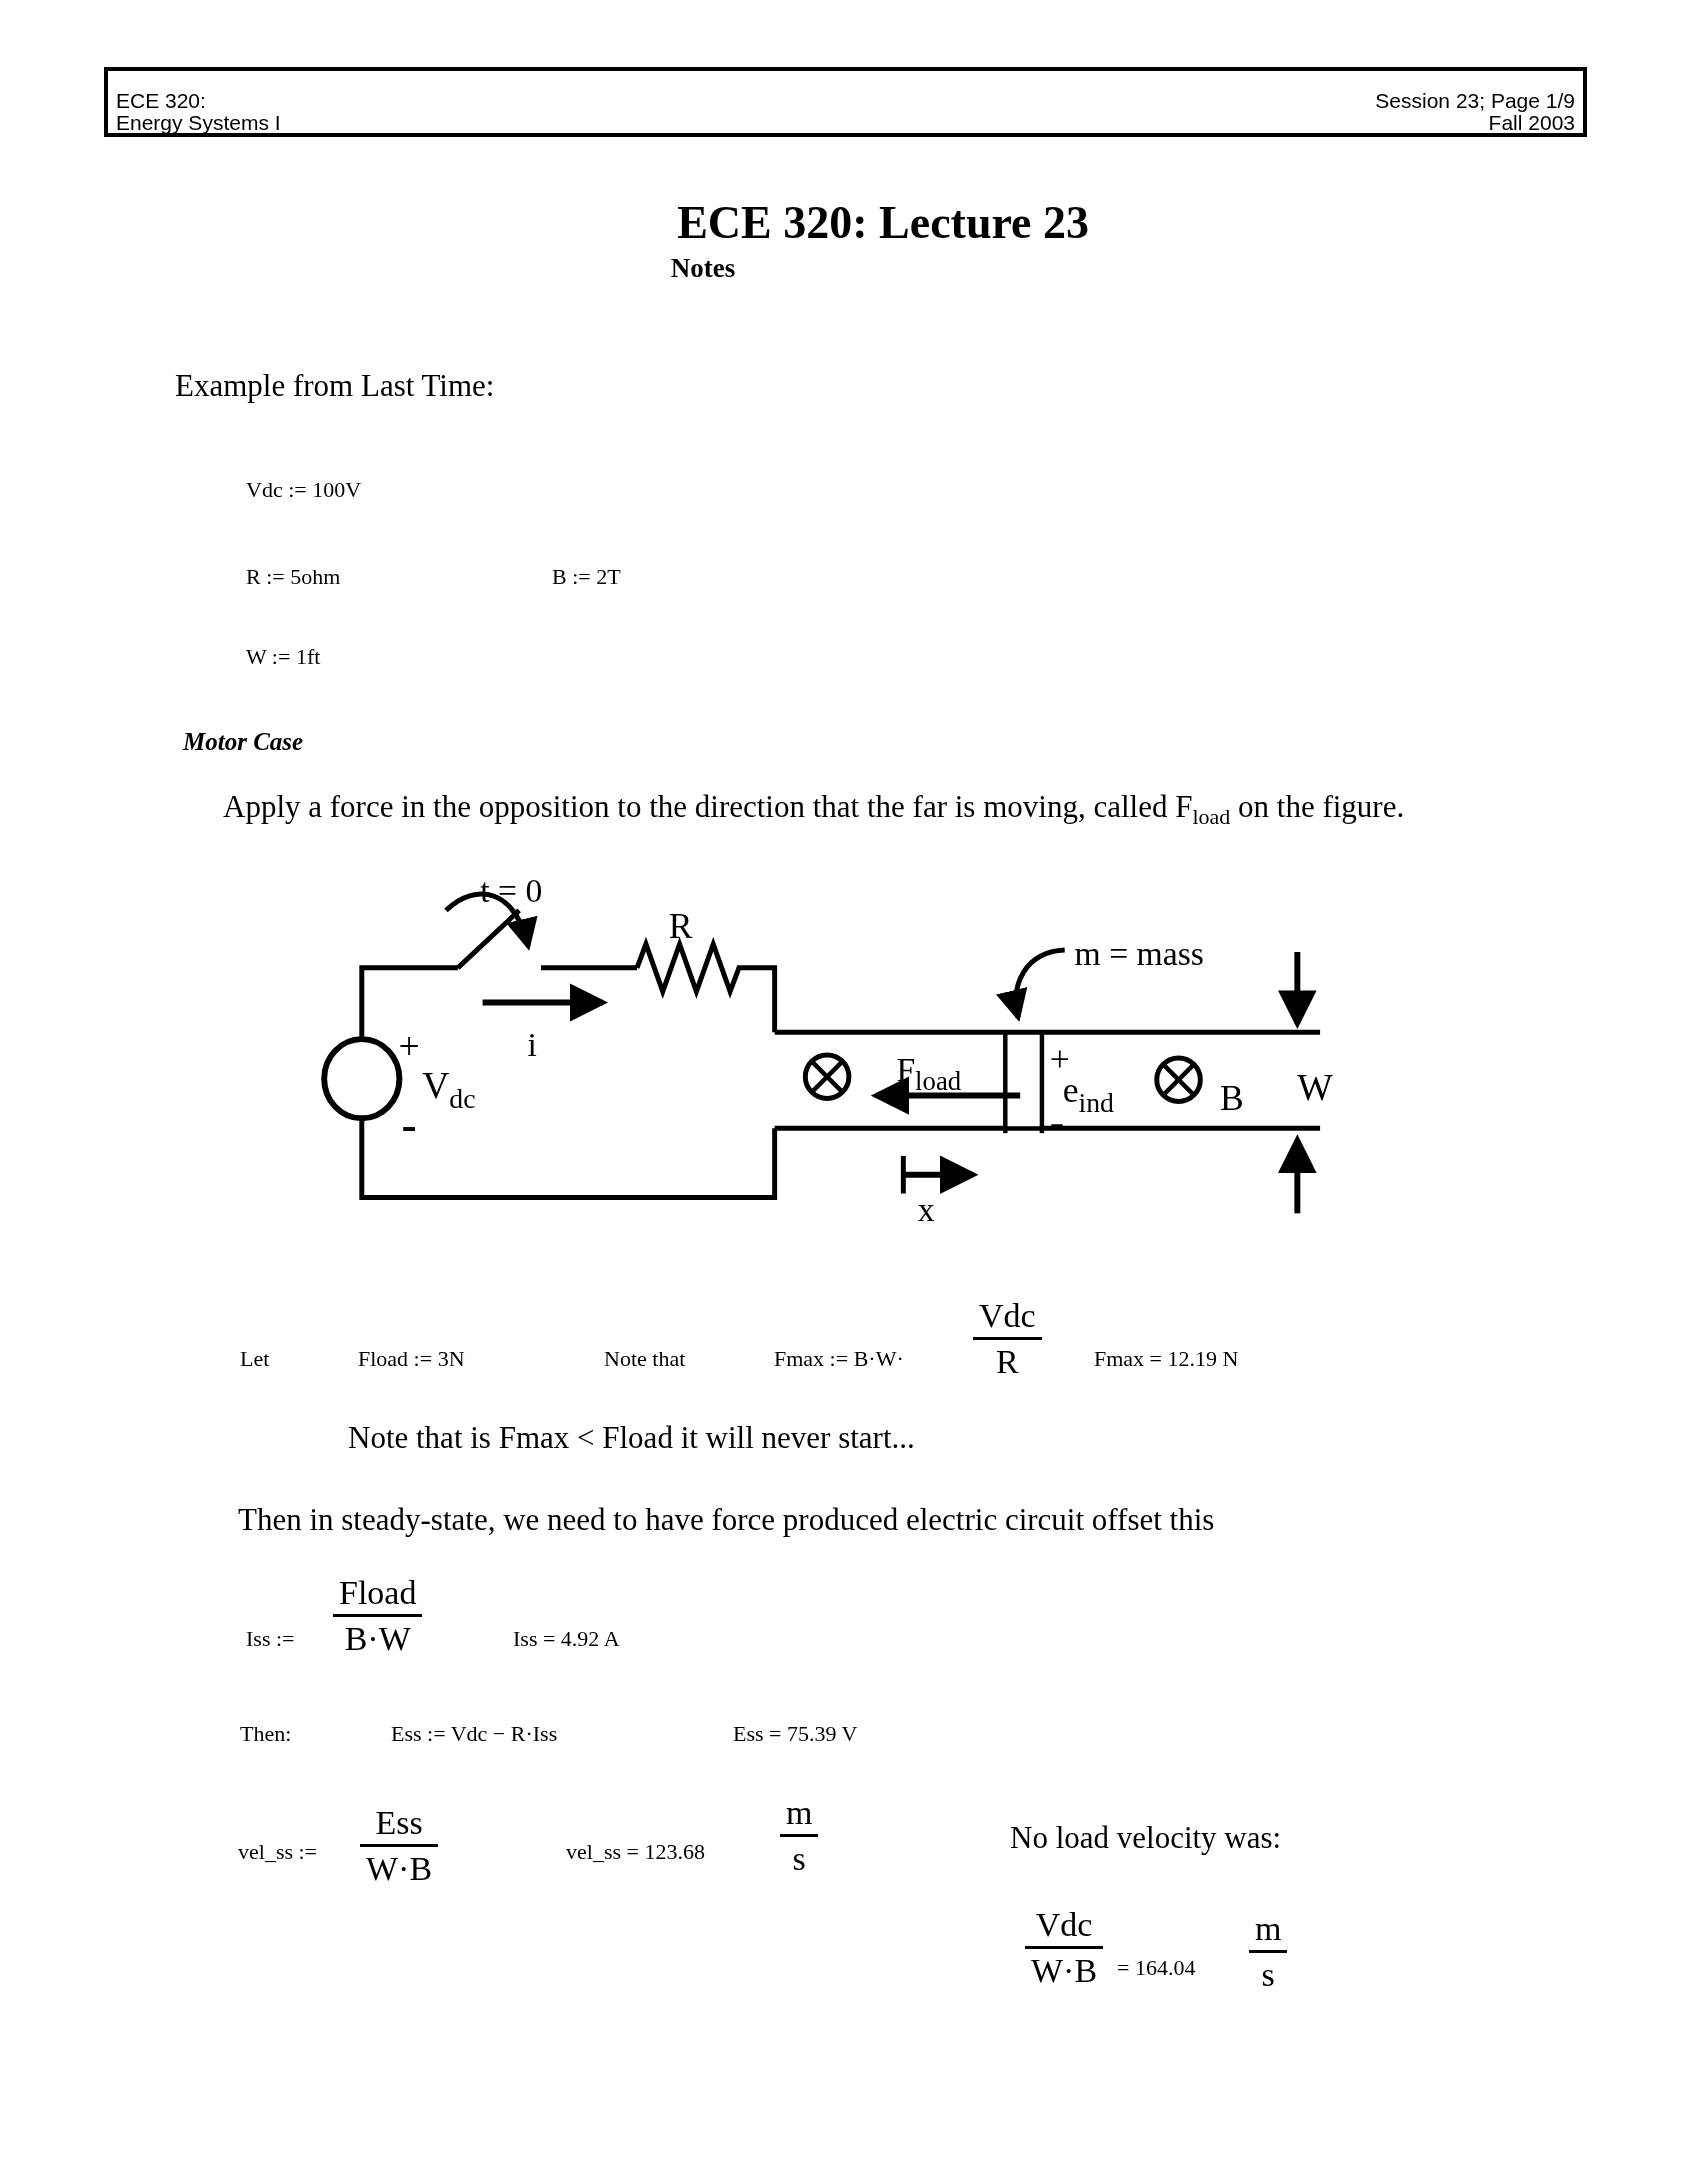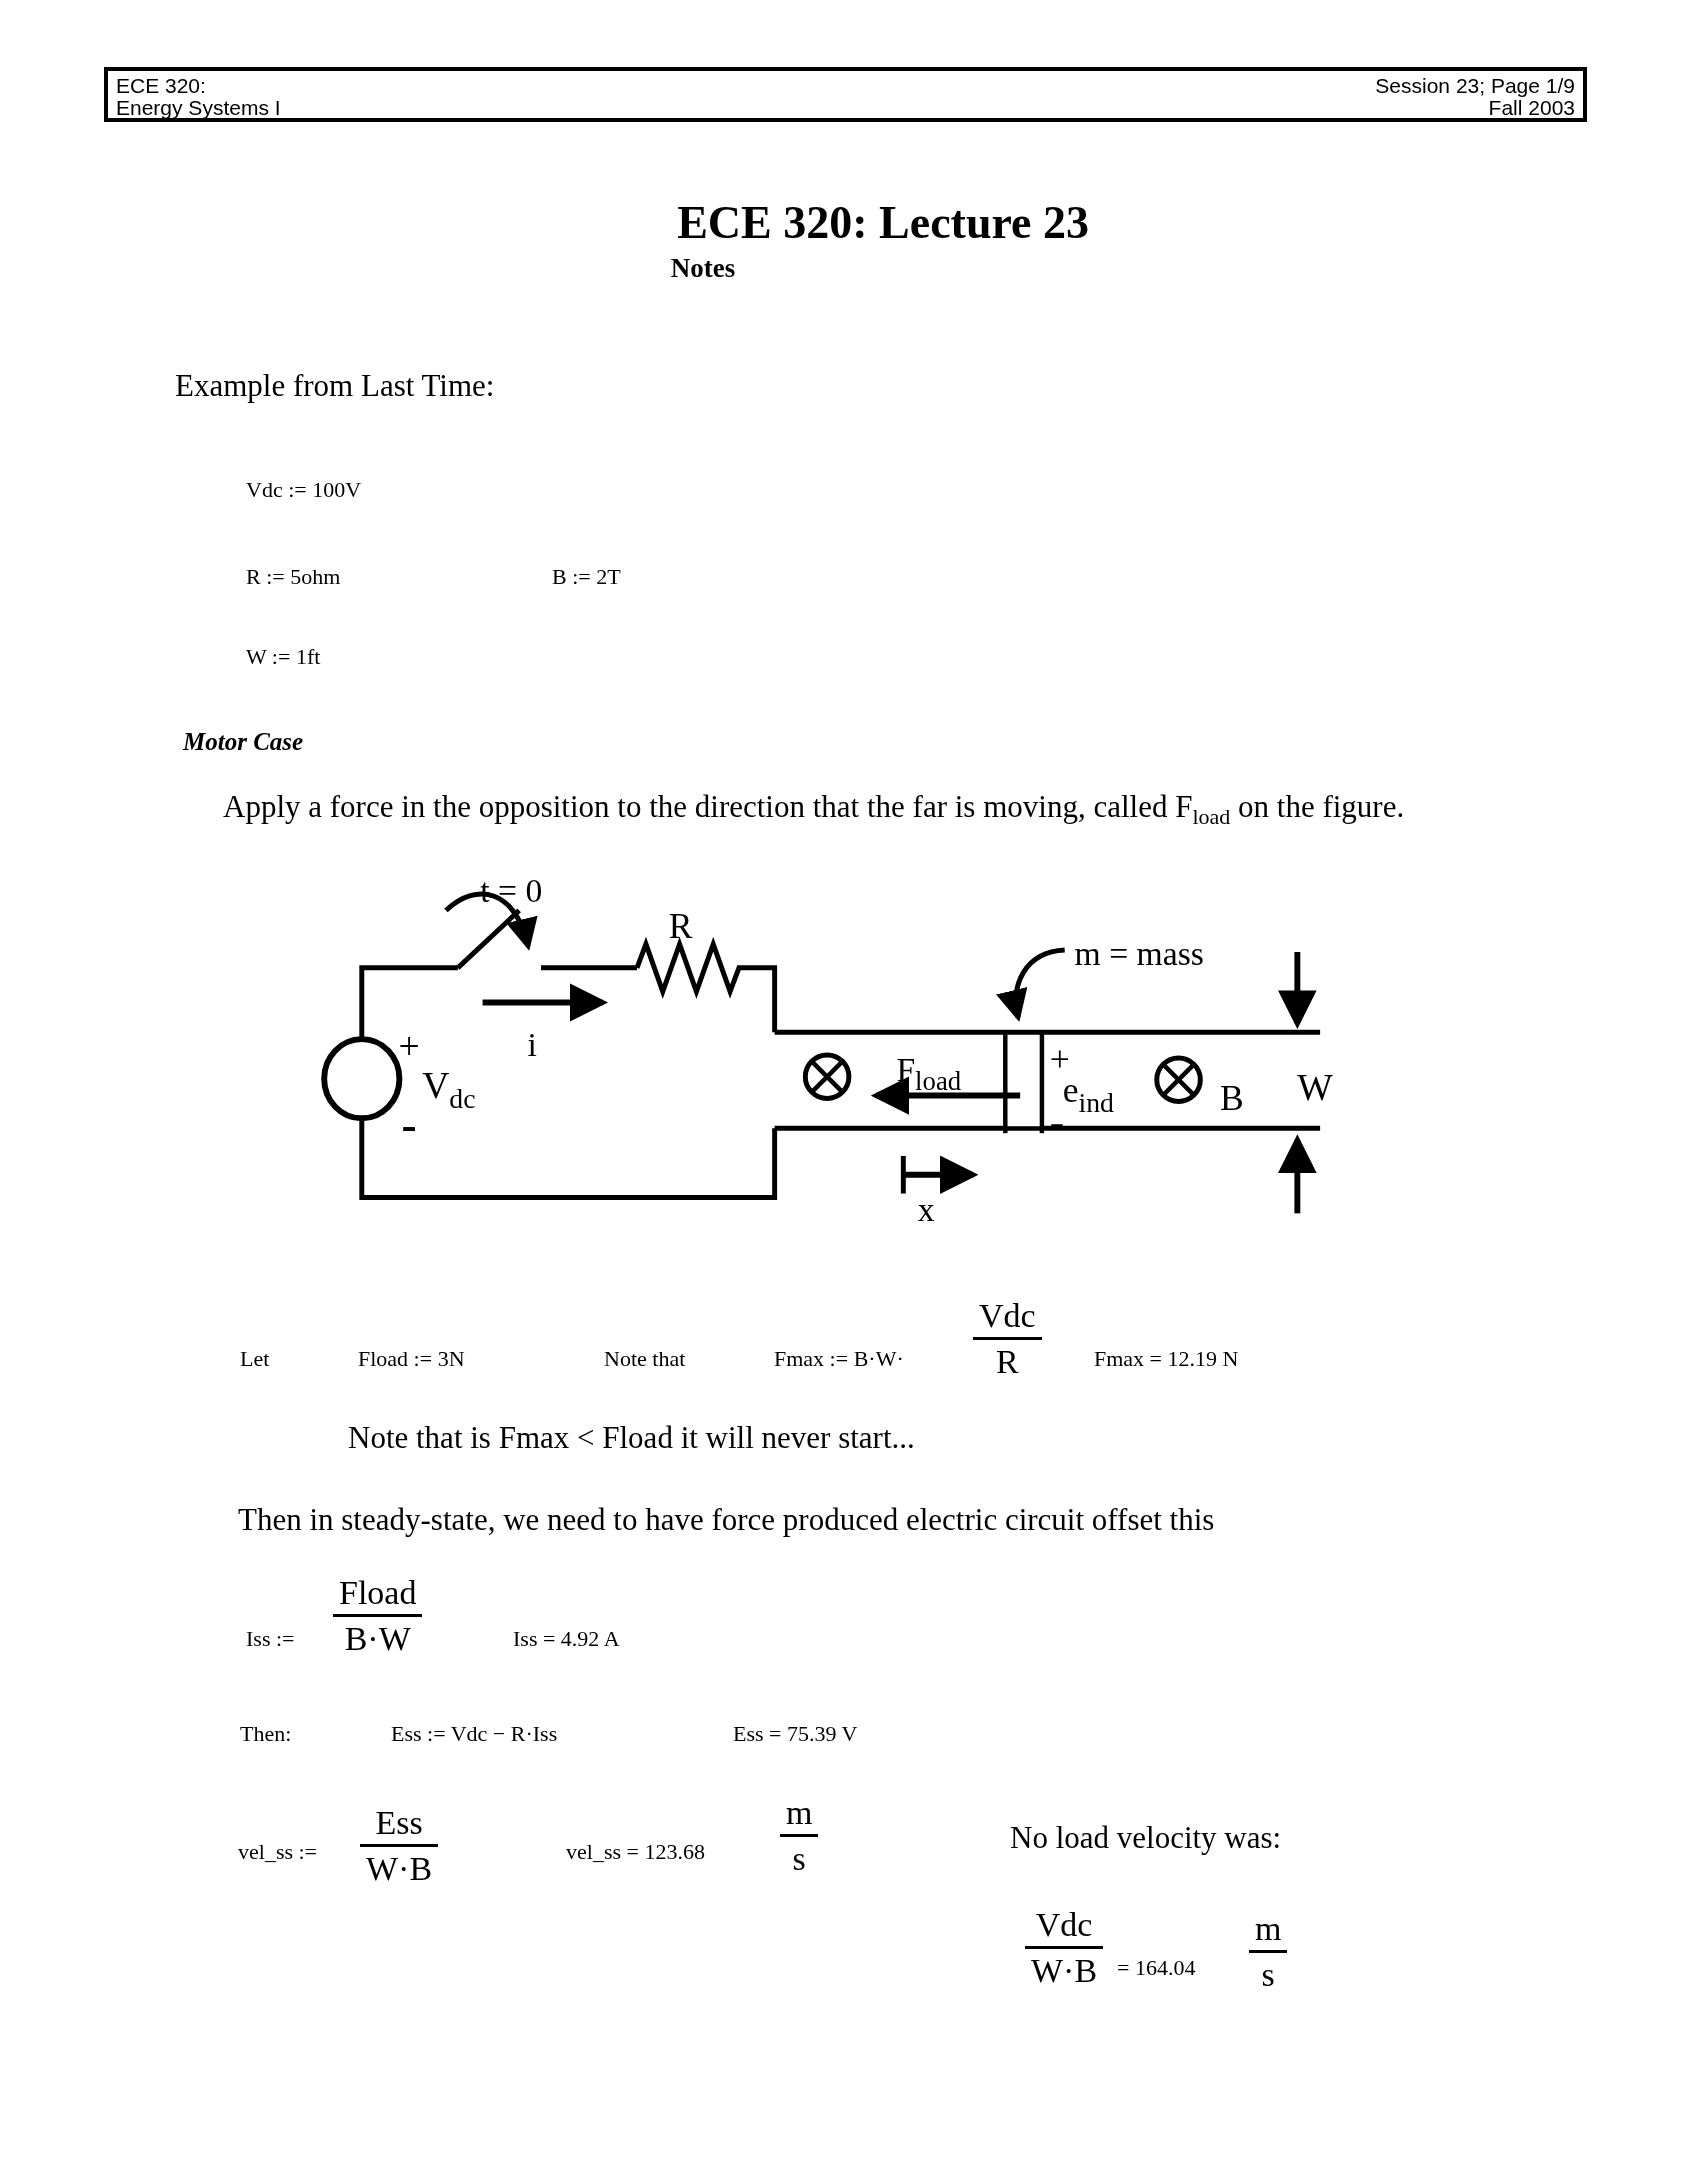--- a/index.html
+++ b/index.html
@@ -7,21 +7,21 @@
     position:relative; width:1683px; height:2178px; background:#ffffff;
     color:#000; font-family:"Liberation Serif", serif; overflow:hidden;
   }
   .t{position:absolute; white-space:nowrap; line-height:1.15;}
   .body{font-size:31px;text-align:center;}
   .eq{font-size:22px;margin-top:22px;}
   .hdr-box{
     position:absolute; left:104px; top:67px; width:1459px; height:42px;
     border:4px solid #000; display:flex; justify-content:space-between;
     font-family:"Liberation Sans", sans-serif; font-size:21px; line-height:22px;
-    padding:4px 8px 1px 8px; box-sizing:content-box;gap:28px;
+    padding:19px 8px 1px 8px; box-sizing:content-box;gap:28px;
   }
   .hdr-col-right{text-align:right;}
   .title-main{position:absolute; left:297px; top:196px; width:792px; text-align:right;
     font-size:46px; font-weight:bold;}
   .title-sub{position:absolute; left:297px; top:253px; width:812px; text-align:center;
     font-size:27px; font-weight:bold;}
   .section-head{font-size:25px; font-weight:bold; font-style:italic;}
   .frac{position:absolute; display:inline-flex; flex-direction:column; text-align:center;
     font-size:34px; line-height:1.1;}
   .frac .num{display:block; padding:0 6px 3px 6px;}

